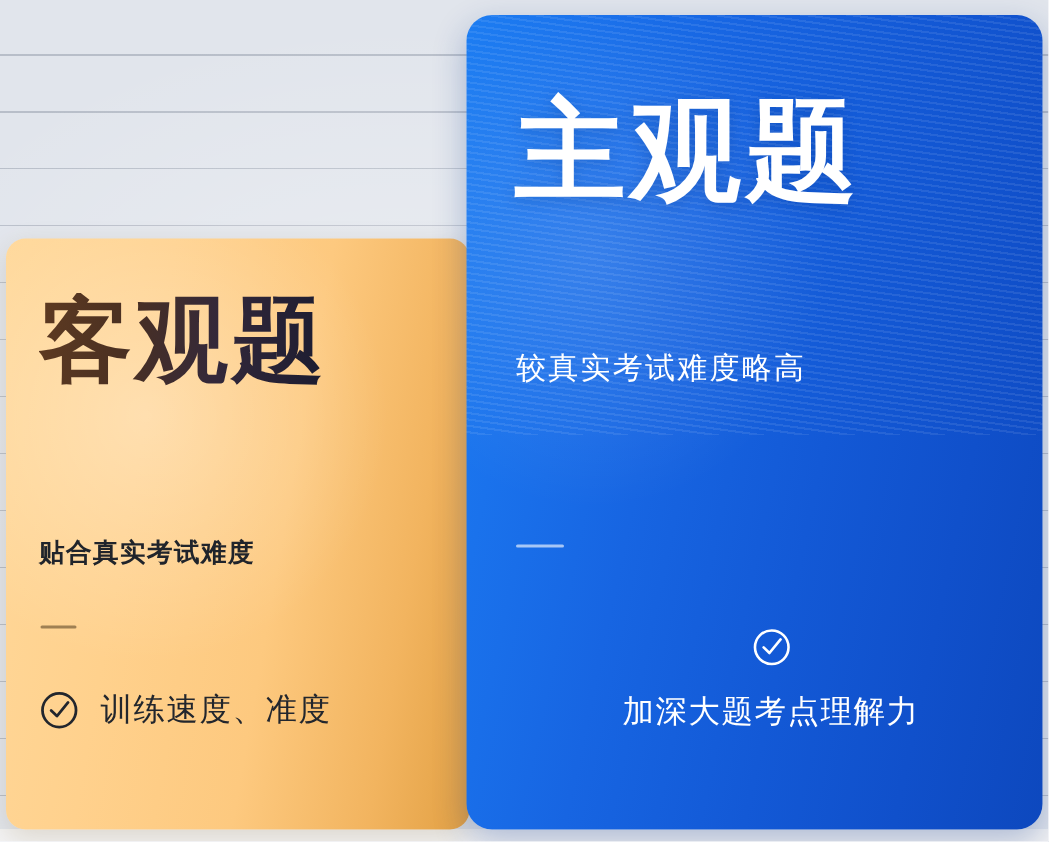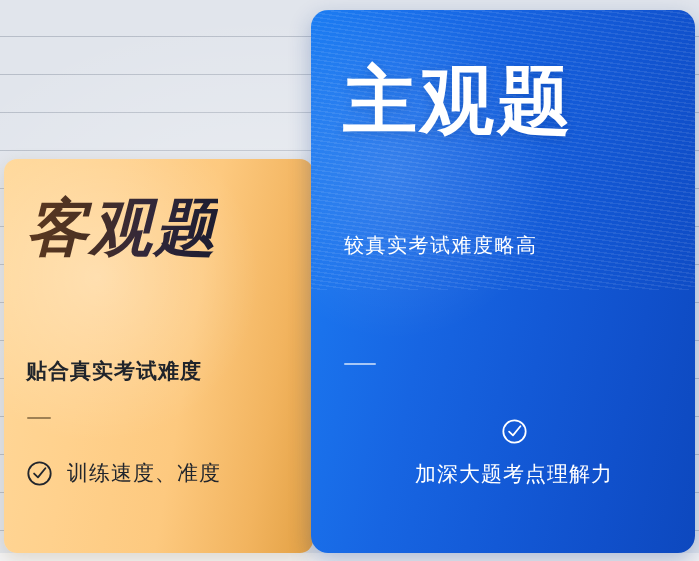--- a/index.html
+++ b/index.html
@@ -82,28 +82,27 @@
     font-size: 62px;
     line-height: 1.06;
     font-weight: 900;
     letter-spacing: 2px;
     background: linear-gradient(95deg, #5e3a21 0%, #4a3022 30%, #33283a 62%, #1b1c30 100%);
     -webkit-background-clip: text;
     background-clip: text;
     color: transparent;
     -webkit-text-fill-color: transparent;
     white-space: nowrap;
-    font-style: italic;
   }
 
   .sub-objective {
     position: absolute;
     left: 22px;
     top: 198px;
-    font-size: 21px;
+    font-size: 17px;
     font-weight: 700;
     color: #20242b;
     letter-spacing: 1px;
     white-space: nowrap;
   }
 
   .divider-yellow {
     position: absolute;
     left: 23px;
     top: 258px;

